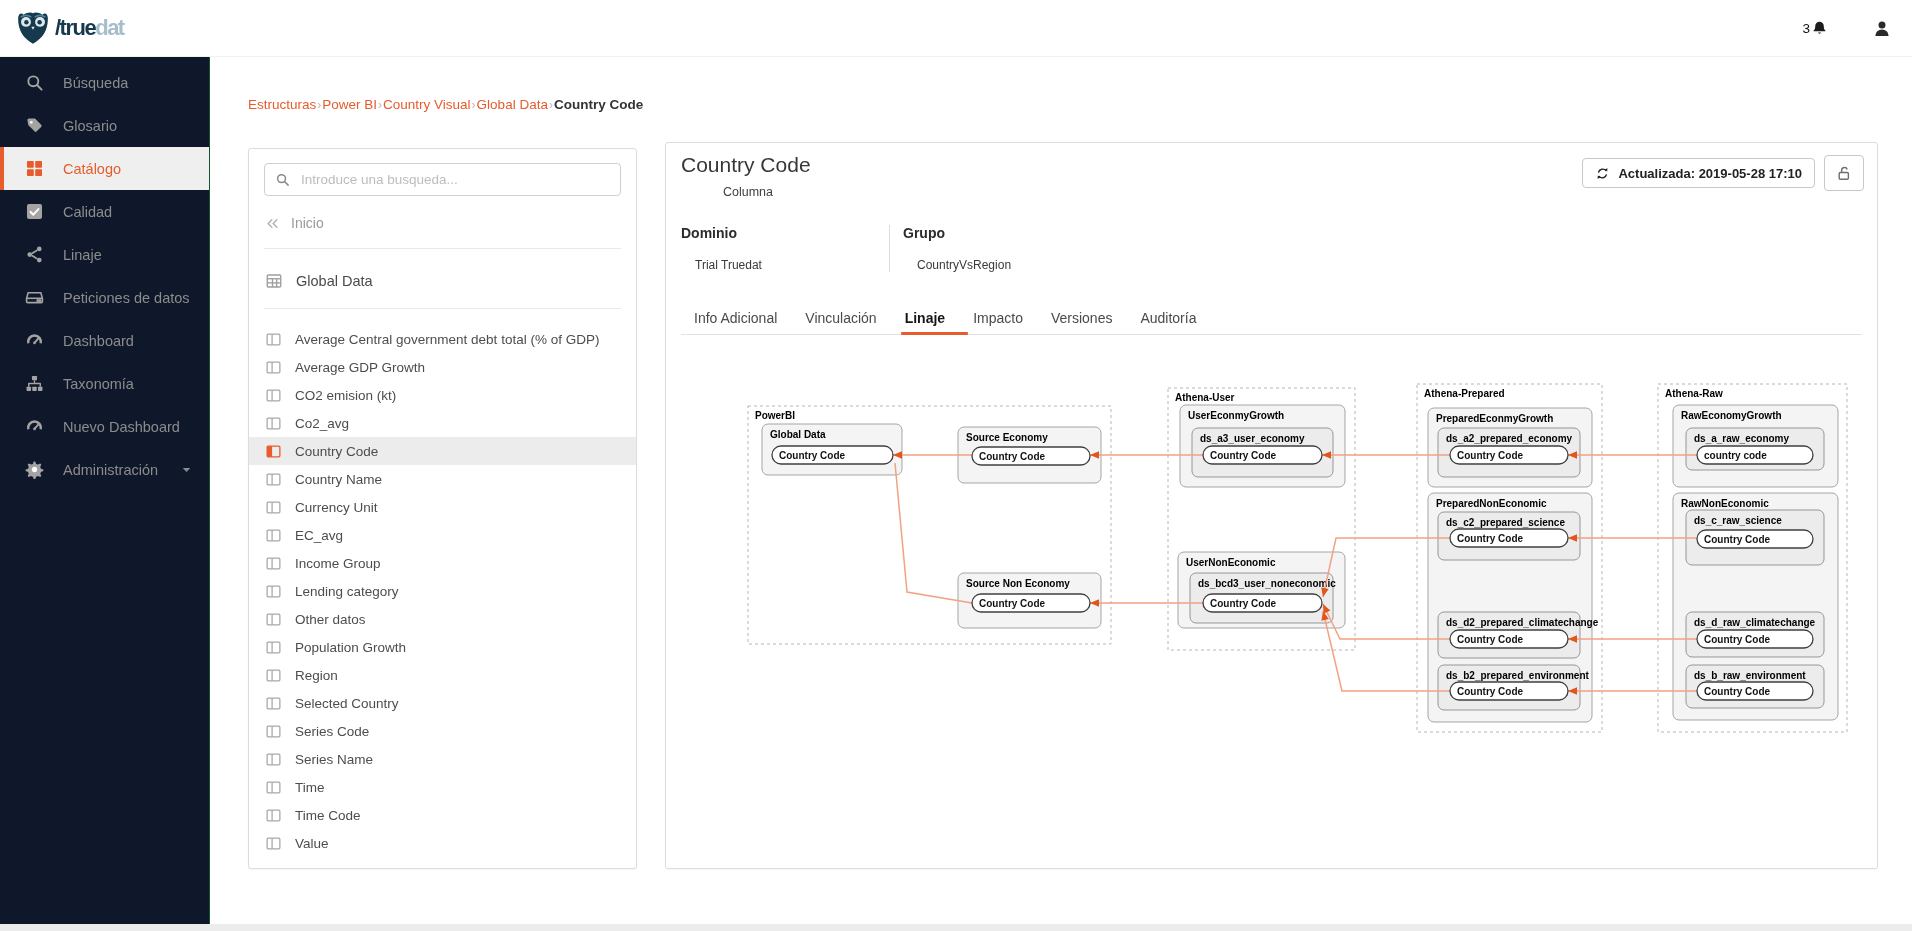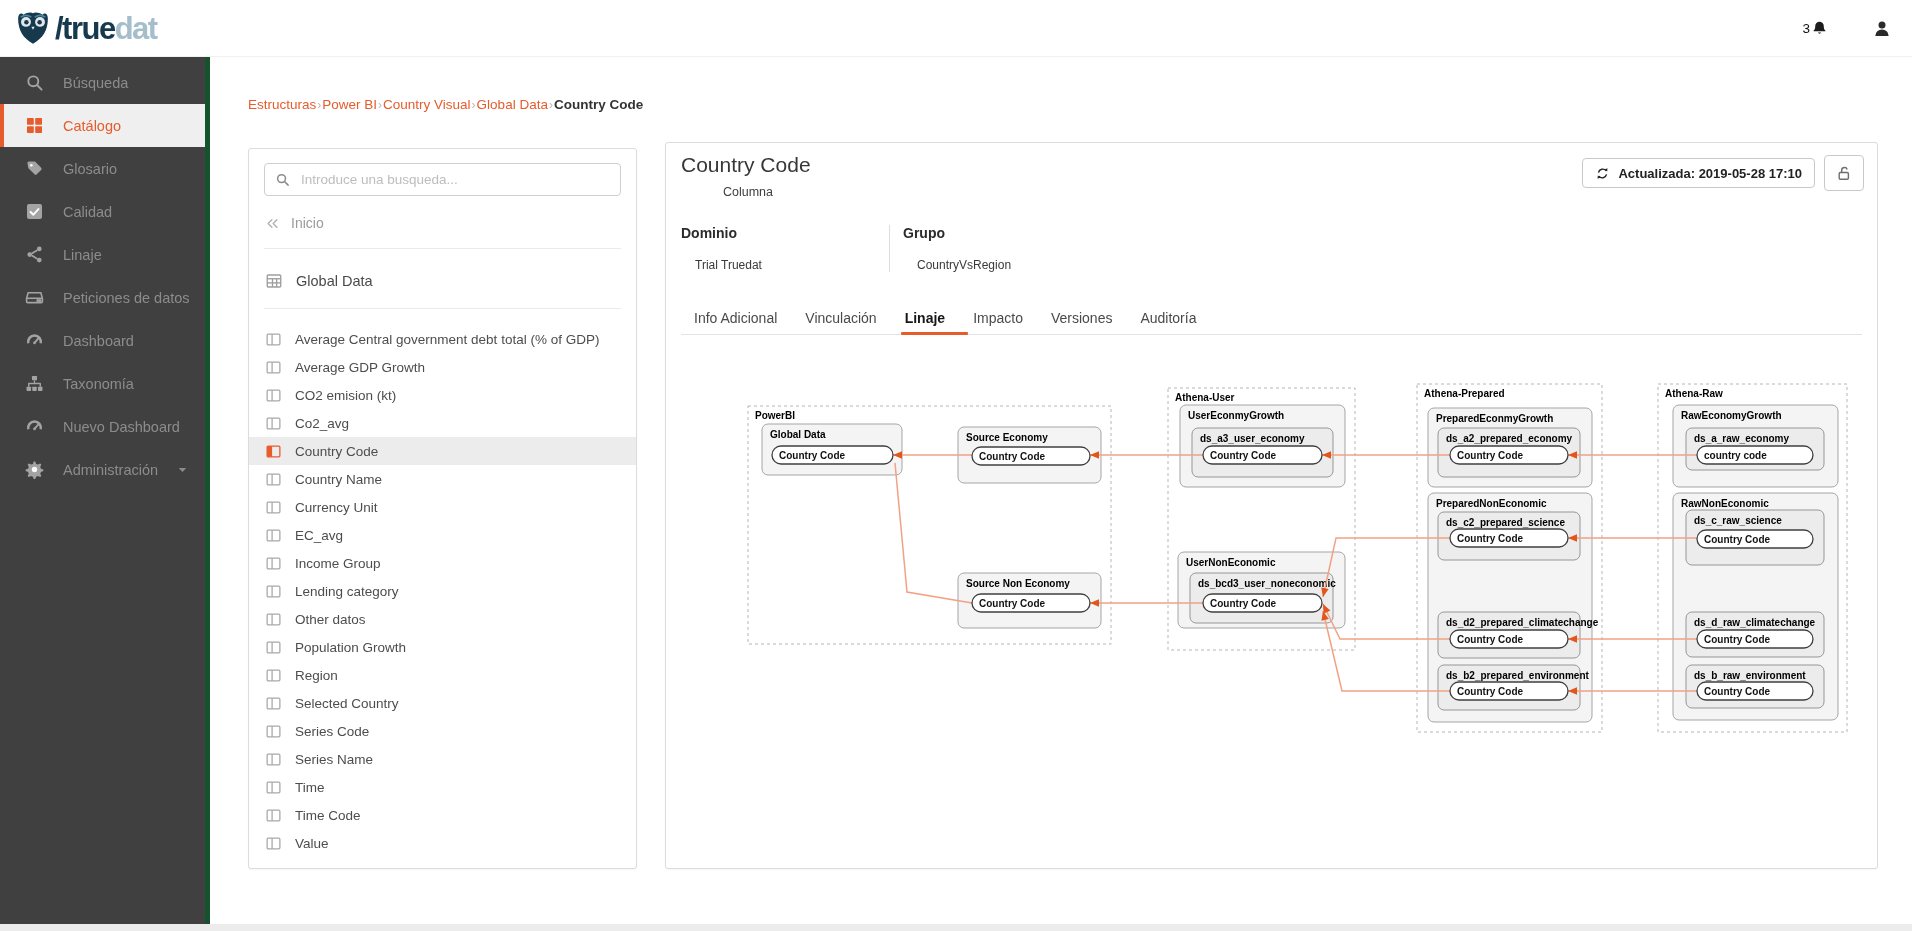--- a/index.html
+++ b/index.html
@@ -9,30 +9,30 @@
     --edge:#f2a284;
     --arrow:#e2561b;
   }
   *{box-sizing:border-box;}
   body{margin:0;background:#fff;font-family:"Liberation Sans",sans-serif;}
   .page{position:relative;width:1912px;height:931px;overflow:hidden;background:#fff;}
 
   
   .topbar{position:absolute;top:0;left:0;width:100%;height:57px;background:#fff;border-bottom:1px solid #f1f1f1;display:flex;align-items:center;z-index:5;}
   .logo{display:flex;align-items:center;gap:3px;padding-left:14px;cursor:pointer;}
-  .logo-text{font-size:31px;font-weight:800;letter-spacing:-1.5px;color:var(--navy);line-height:1;}
+  .logo-text{font-size:22px;font-weight:800;letter-spacing:-1.5px;color:var(--navy);line-height:1;}
   .logo-text .lt2{color:var(--logo-light);}
   .topbar-right{position:absolute;right:20px;top:0;height:57px;display:flex;align-items:center;gap:44px;}
   .notif{display:flex;align-items:center;gap:1px;font-size:13.5px;color:#111;cursor:pointer;}
   .notif svg{width:17px;height:17px;color:#1d1d1d;}
   .user-btn{width:20px;height:20px;color:#2a2a2a;cursor:pointer;}
   .user-btn svg{width:20px;height:20px;}
 
   
-  .sidebar{position:absolute;top:57px;left:0;width:210px;bottom:0;background:#404040;border-right:5px solid #14532d;padding-top:4px;}
+  .sidebar{position:absolute;top:57px;left:0;width:210px;bottom:0;background:#0f172a;border-right:1px solid #14532d;padding-top:4px;}
   .sb-item{position:relative;height:43px;display:flex;align-items:center;padding-left:25px;gap:19px;color:#8c8c8c;font-size:14.5px;cursor:pointer;}
   .sb-icon{width:19px;height:19px;color:#a3a3a3;flex:none;display:flex;}
   .sb-icon svg{width:19px;height:19px;}
   .sb-item.active{background:#efefef;color:var(--accent);}
   .sb-item.active::before{content:'';position:absolute;left:0;top:0;bottom:0;width:4px;background:var(--accent);}
   .sb-item.active .sb-icon{color:var(--accent);}
   .sb-caret{position:absolute;right:15px;width:15px;height:15px;color:#8c8c8c;}
   .sb-caret svg{width:15px;height:15px;}
 
   
@@ -139,39 +139,39 @@
   <div class="sidebar" id="sidebar">
       <div class="sb-item">
         <span class="sb-icon">
           <svg viewBox="0 0 24 24" fill="none" stroke="currentColor" stroke-width="2.4" stroke-linecap="round">
             <circle cx="10.5" cy="10.5" r="6.3"></circle>
             <line x1="15.2" y1="15.2" x2="21" y2="21"></line>
           </svg>
         </span>
         <span class="sb-label">Búsqueda</span>
       </div>
+      <div class="sb-item">
+        <span class="sb-icon">
+          <svg viewBox="0 0 24 24" fill="currentColor">
+            <path d="M3 5a2 2 0 0 1 2-2h6.6c.5 0 1 .2 1.4.6l7.4 7.4a2 2 0 0 1 0 2.8l-5.6 5.6a2 2 0 0 1-2.8 0L4.6 12A2 2 0 0 1 4 10.6z"></path>
+            <circle cx="8" cy="8" r="1.7" fill="#fbfbfb"></circle>
+          </svg>
+        </span>
+        <span class="sb-label">Glosario</span>
+      </div>
       <div class="sb-item active">
         <span class="sb-icon">
           <svg viewBox="0 0 24 24" fill="currentColor">
             <rect x="2.5" y="2.5" width="8.6" height="8.6" rx="1"></rect>
             <rect x="12.9" y="2.5" width="8.6" height="8.6" rx="1"></rect>
             <rect x="2.5" y="12.9" width="8.6" height="8.6" rx="1"></rect>
             <rect x="12.9" y="12.9" width="8.6" height="8.6" rx="1"></rect>
           </svg>
         </span>
         <span class="sb-label">Catálogo</span>
-      </div>
-      <div class="sb-item">
-        <span class="sb-icon">
-          <svg viewBox="0 0 24 24" fill="currentColor">
-            <path d="M3 5a2 2 0 0 1 2-2h6.6c.5 0 1 .2 1.4.6l7.4 7.4a2 2 0 0 1 0 2.8l-5.6 5.6a2 2 0 0 1-2.8 0L4.6 12A2 2 0 0 1 4 10.6z"></path>
-            <circle cx="8" cy="8" r="1.7" fill="#fbfbfb"></circle>
-          </svg>
-        </span>
-        <span class="sb-label">Glosario</span>
       </div>
       <div class="sb-item">
         <span class="sb-icon">
           <svg viewBox="0 0 24 24">
             <rect x="2.5" y="2.5" width="19" height="19" rx="2.5" fill="currentColor"></rect>
             <polyline points="7,12.5 10.6,16 17,9" fill="none" stroke="#fbfbfb" stroke-width="2.6" stroke-linecap="round" stroke-linejoin="round"></polyline>
           </svg>
         </span>
         <span class="sb-label">Calidad</span>
       </div>

